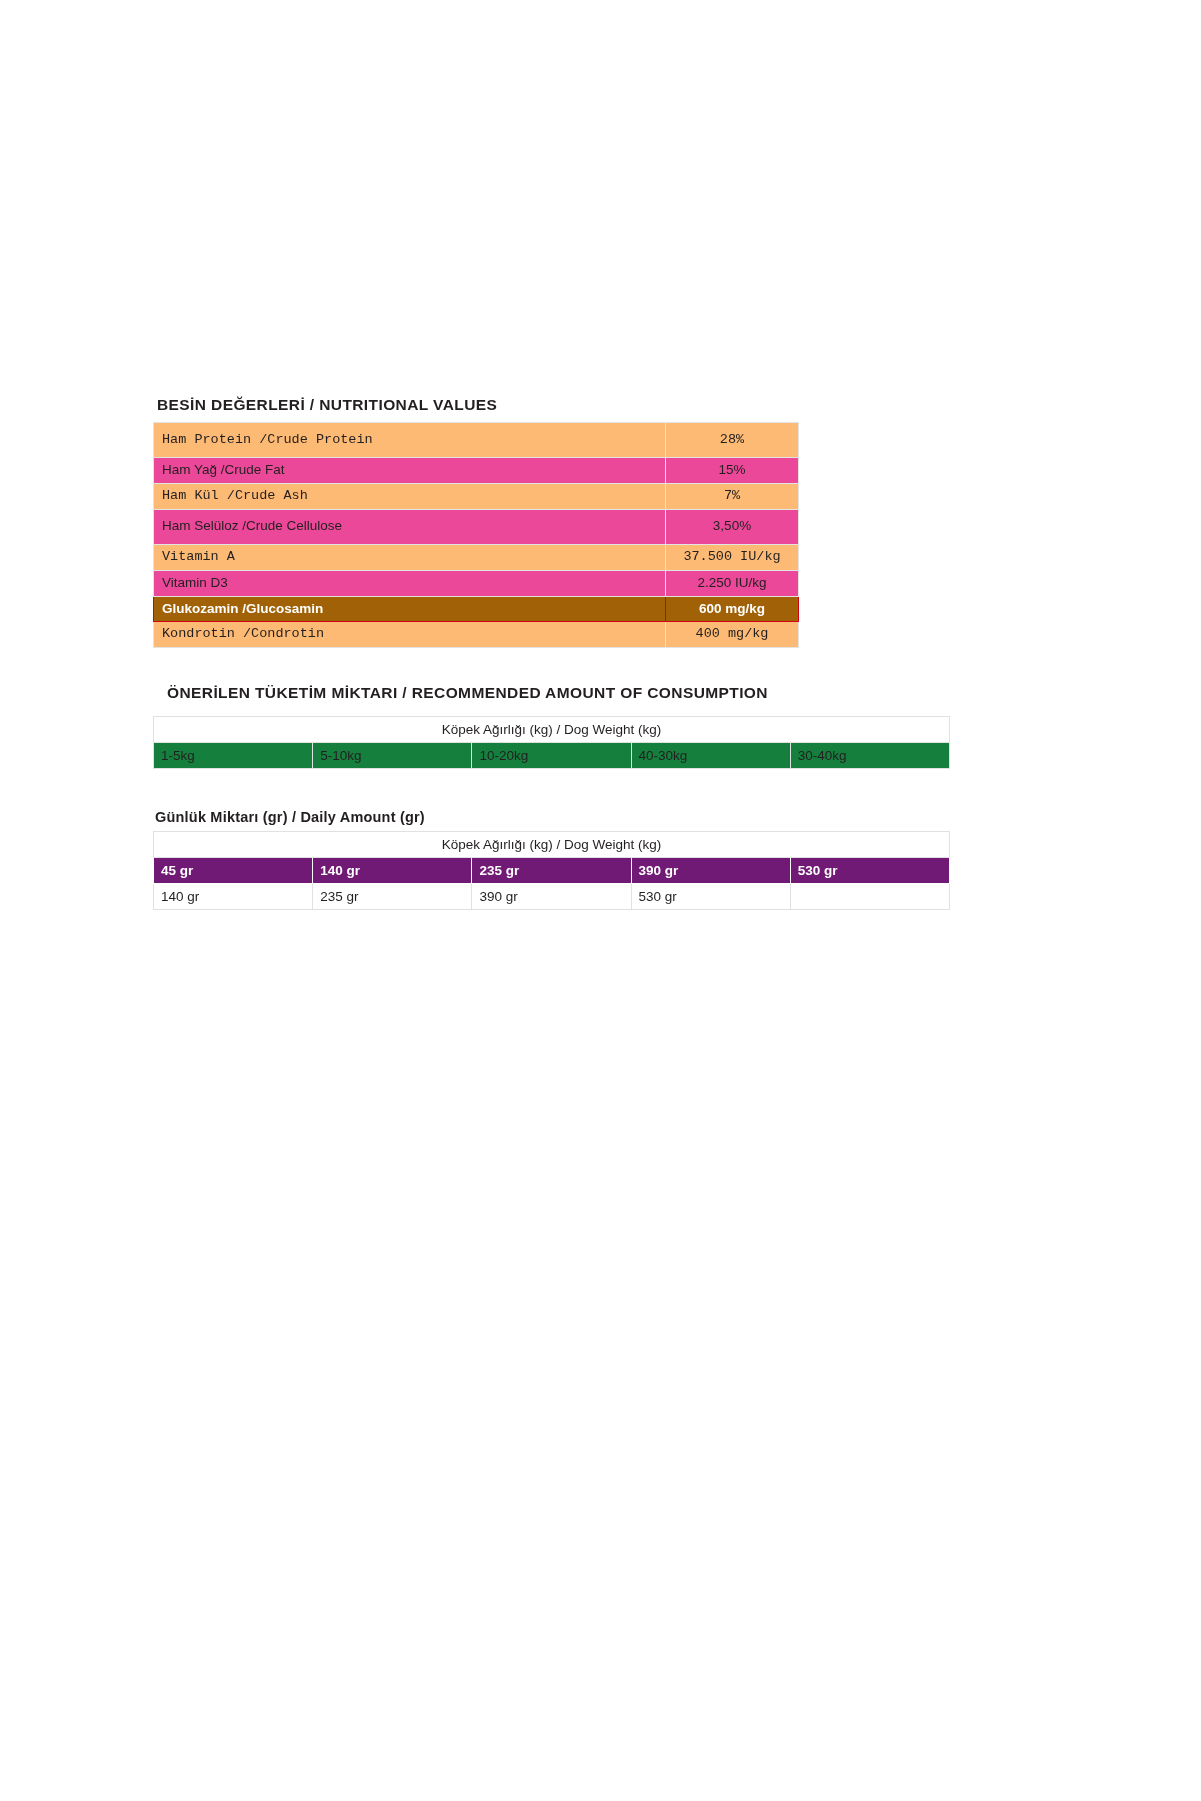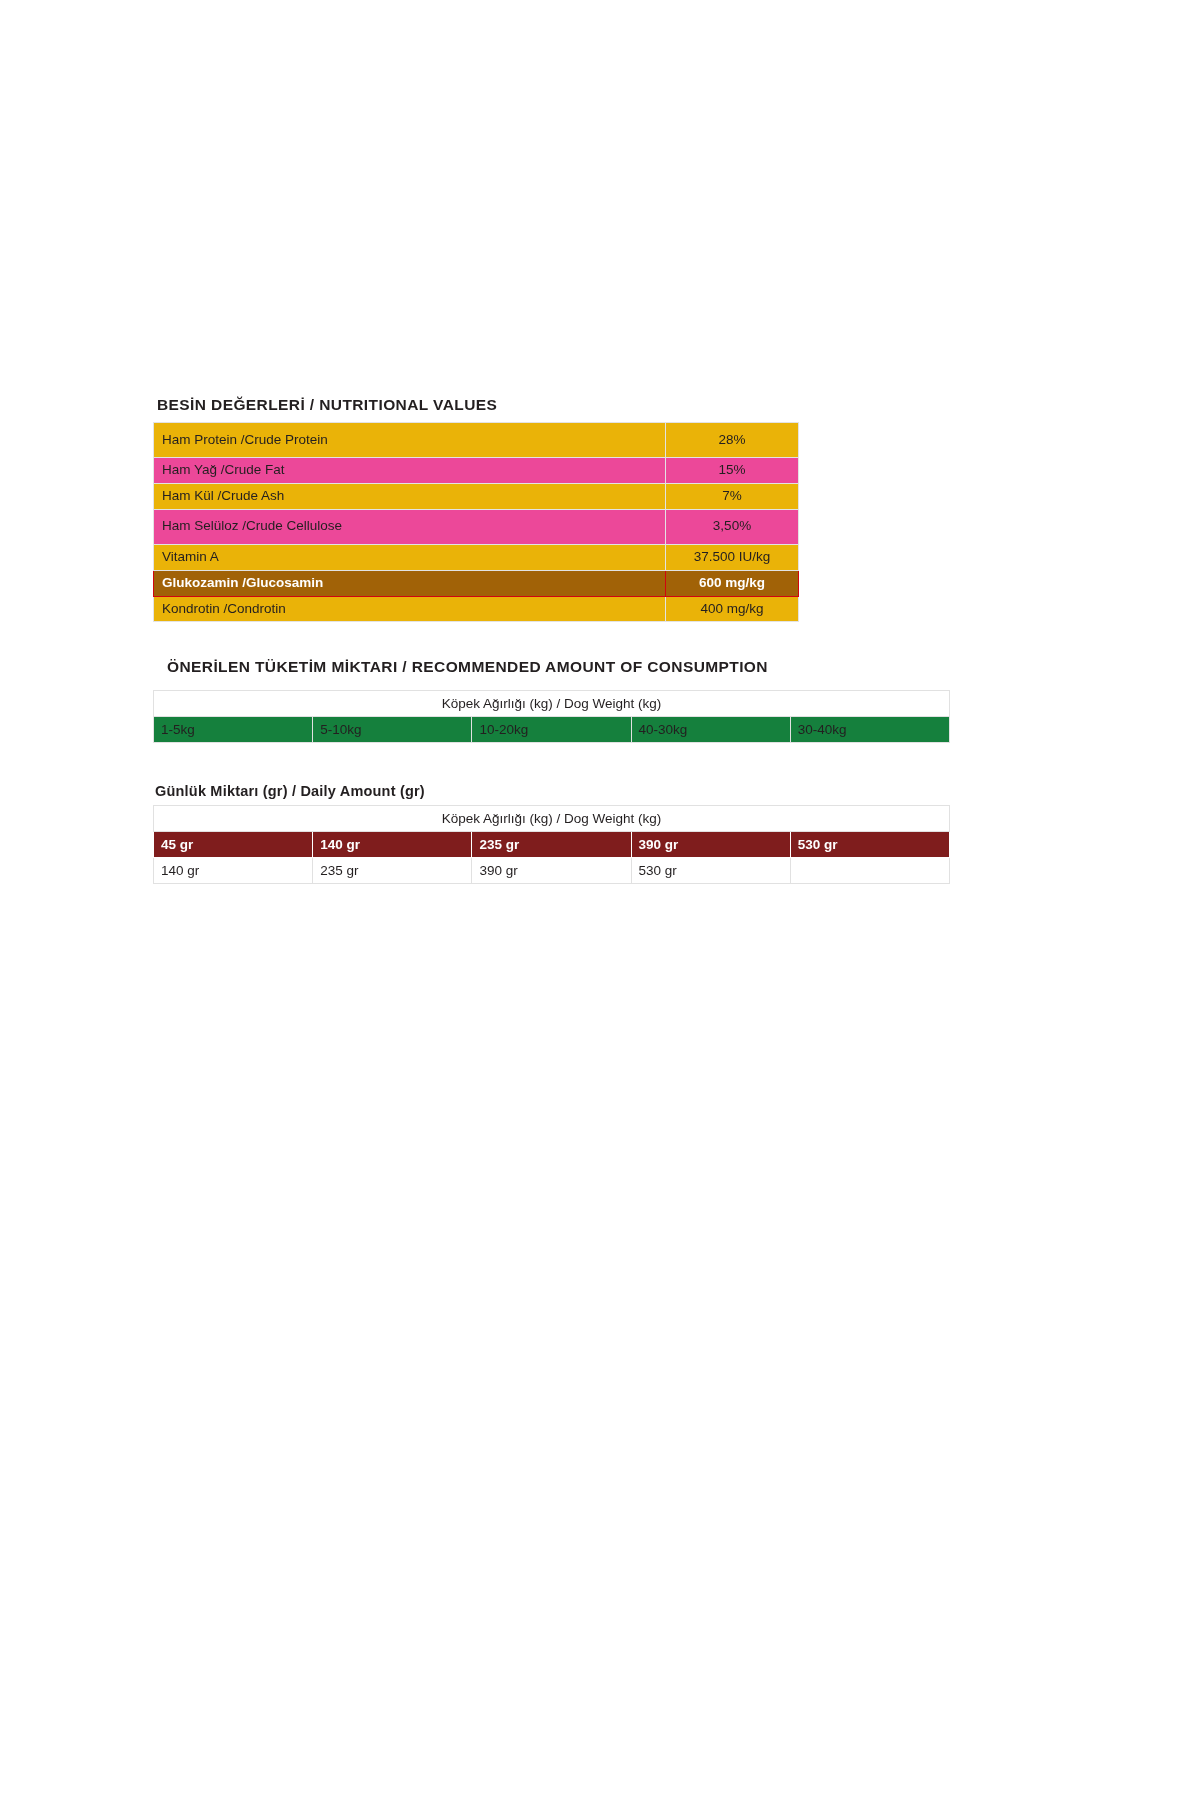--- a/index.html
+++ b/index.html
@@ -78,21 +78,22 @@
   }
   .nutrition-table .value-cell {
     width: 116px;
     text-align: center;
     white-space: nowrap;
   }
   .nutrition-table tr.row-alt td {
     background: #ec4899;
   }
   .nutrition-table tr.row-plain td {
-    background: #eab308;
+    background: #fdba74;
+    font-family: Liberation Mono, monospace;
   }
   .nutrition-table tr.row-tall td {
     height: 26px;
   }
   .nutrition-table tr.row-short td {
     height: 15px;
   }
   .nutrition-table tr.row-highlight td {
     background: #a16207;
     color: #ffffff;
@@ -146,21 +147,21 @@
     line-height: 1.3;
     height: 19px;
     text-align: left;
     white-space: nowrap;
   }
   .daily-table .span-header {
     text-align: center;
     background: #ffffff;
   }
   .daily-table tr.red-row td {
-    background: #7f1d1d;
+    background: #701a75;
     color: #ffffff;
     border-color: #ffffff;
     border-left-color: #ffffff;
     border-right-color: #ffffff;
     font-weight: 600;
   }
   .daily-table tr.white-row td {
     background: #ffffff;
   }
   .daily-table .c1 { width: 400px; }
@@ -192,20 +193,24 @@
           <td class="value-cell">7%</td>
         </tr>
         <tr class="row-alt row-tall">
           <td class="name-cell">Ham Selüloz /Crude Cellulose</td>
           <td class="value-cell">3,50%</td>
         </tr>
         <tr class="row-plain row-short">
           <td class="name-cell">Vitamin A</td>
           <td class="value-cell">37.500 IU/kg</td>
         </tr>
+        <tr class="row-alt row-short">
+          <td class="name-cell">Vitamin D3</td>
+          <td class="value-cell">2.250 IU/kg</td>
+        </tr>
         <tr class="row-highlight">
           <td class="name-cell">Glukozamin /Glucosamin</td>
           <td class="value-cell">600 mg/kg</td>
         </tr>
         <tr class="row-plain row-short">
           <td class="name-cell">Kondrotin /Condrotin</td>
           <td class="value-cell">400 mg/kg</td>
         </tr>
       </tbody>
     </table>

